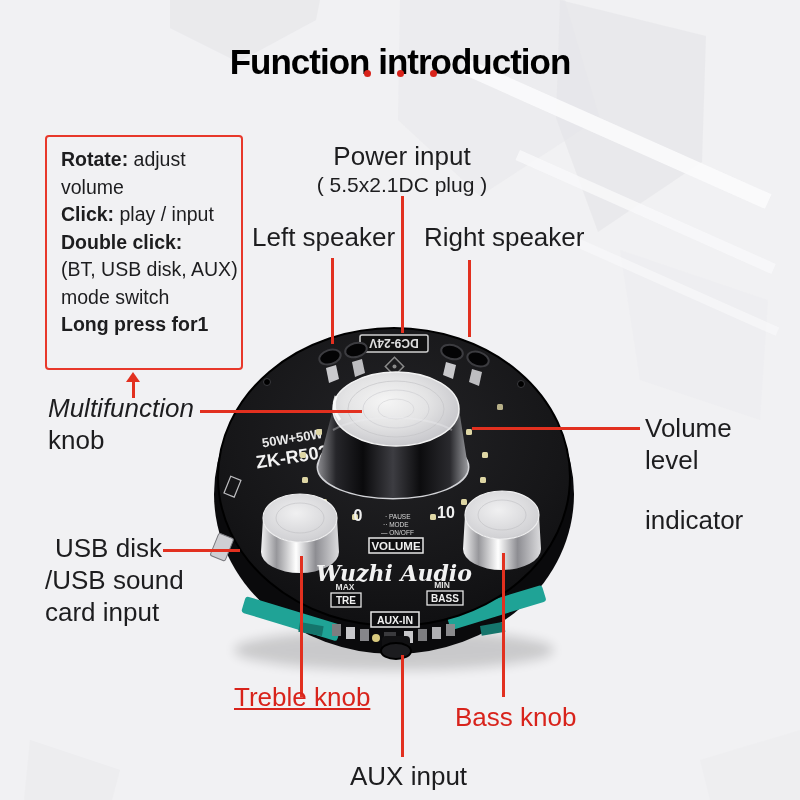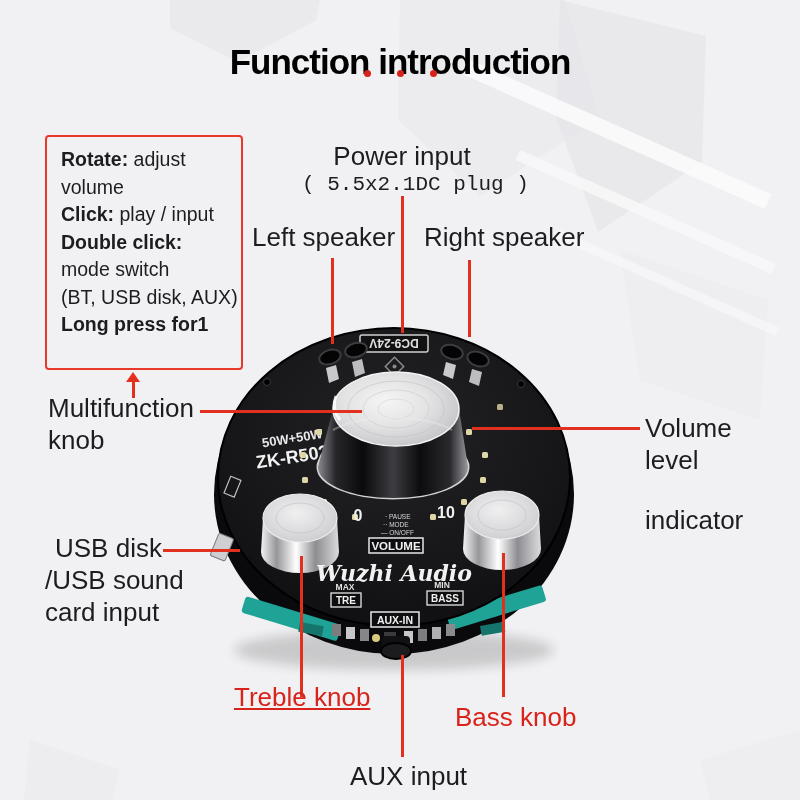--- a/index.html
+++ b/index.html
@@ -245,32 +245,32 @@
     <i></i>
     <i></i>
     <i></i>
   </div>
 
 <div class="abs callout">
   <div class="cl-line"><span class="b">Rotate:</span><span> adjust</span></div>
   <div class="cl-line"><span class="b"></span><span>volume</span></div>
   <div class="cl-line"><span class="b">Click:</span><span> play / input</span></div>
   <div class="cl-line"><span class="b">Double click:</span><span></span></div>
+  <div class="cl-line"><span class="b"></span><span>(BT, USB disk, AUX)</span></div>
   <div class="cl-line"><span class="b"></span><span>mode switch</span></div>
-  <div class="cl-line"><span class="b"></span><span>(BT, USB disk, AUX)</span></div>
   <div class="cl-line"><span class="b">Long press for1</span><span></span></div>
 </div>
 
 <div class="abs lbl center" style="left:302px;top:140px;width:200px;">Power input</div>
-<div class="abs lbl center sub" style="left:302px;top:169px;width:200px;font-family:Liberation Mono, monospace;">( 5.5x2.1DC plug )</div>
+<div class="abs lbl center sub" style="left:302px;top:169px;width:200px;">( 5.5x2.1DC plug )</div>
 
 <div class="abs lbl" style="left:252px;top:221px;">Left speaker</div>
 <div class="abs lbl" style="left:424px;top:221px;">Right speaker</div>
 
-<div class="abs lbl" style="left:48px;top:392px;">Multifunction</div>
+<div class="abs lbl" style="left:48px;top:392px;font-style:italic;">Multifunction</div>
 <div class="abs lbl" style="left:48px;top:424px;">knob</div>
 
 <div class="abs lbl" style="left:645px;top:412px;">Volume</div>
 <div class="abs lbl" style="left:645px;top:444px;">level</div>
 <div class="abs lbl" style="left:645px;top:476px;margin-top:28px;">indicator</div>
 
 <div class="abs lbl" style="left:45px;top:532px;margin-left:10px;">USB disk</div>
 <div class="abs lbl" style="left:45px;top:564px;">/USB sound</div>
 <div class="abs lbl" style="left:45px;top:596px;">card input</div>
 

